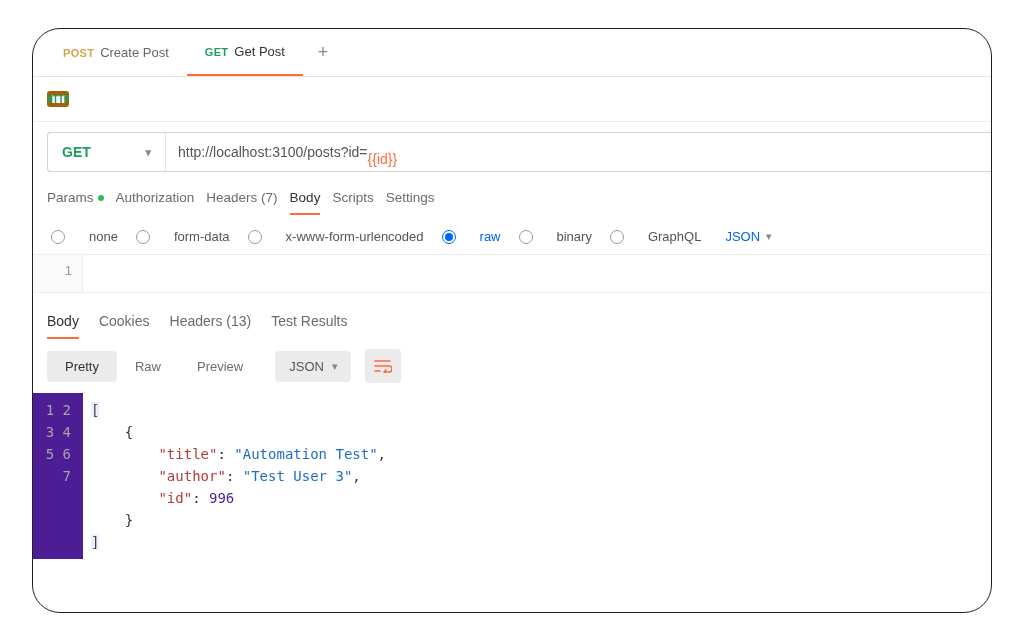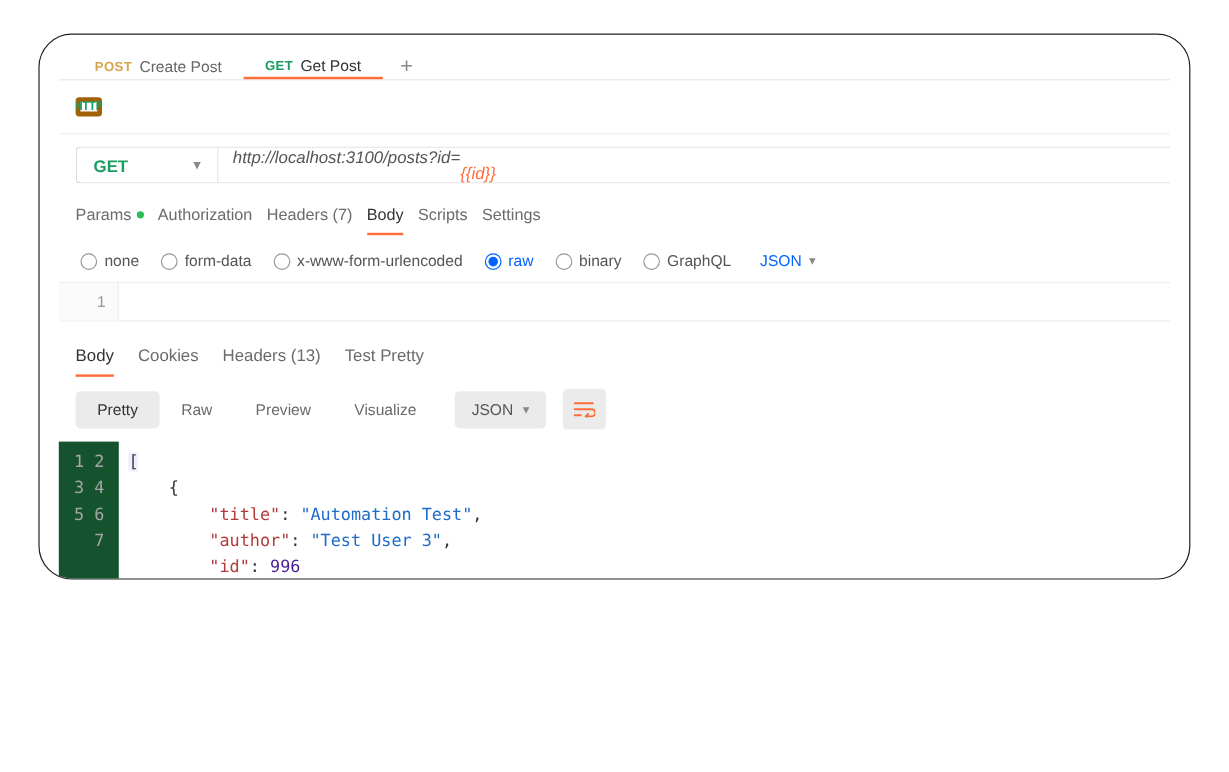--- a/index.html
+++ b/index.html
@@ -5,22 +5,22 @@
     * { box-sizing: border-box; margin: 0; padding: 0; }
     body {
       font-family: -apple-system, BlinkMacSystemFont, "Segoe UI", Helvetica, Arial, sans-serif;
       background: #fff;
       padding: 28px 32px;
     }
     .window {
       border: 1.5px solid #222;
       border-radius: 28px;
       overflow: hidden;
-      padding: 16px;
-      height: 455px;
+      padding: 0;
+      height: 585px;
       display: flex;
       flex-direction: column;
     }
     
     .tabs-row {
       display: flex;
       align-items: center;
       border-bottom: 1px solid #e6e6e6;
       padding: 0 12px;
       height: 48px;
@@ -75,43 +75,43 @@
     .method-select {
       width:118px;
       display:flex; align-items:center; justify-content:space-between;
       padding:0 14px;
       font-size:14px; font-weight:700; color:#1b9e60;
       border-right:1px solid #e6e6e6;
       cursor:pointer;
     }
     .chevron-down { color:#888; font-size:11px;}
     .url-input {
-      flex:1; display:flex; padding:0 12px;
-      font-size:14px; color:#555;font-style:italic;
+      flex:1; display:flex; align-items:center; padding:0 12px;
+      font-size:14px; color:#555;
     }
     .url-input .var { color:#ff6c37;margin-top:13px; }
     
     .req-tabs {
       display:flex; gap:12px;
       padding: 18px 14px 0 14px;
     }
     .req-tab {
       font-size:13.5px; color:#6b6b6b; cursor:pointer;
       padding-bottom:8px;
     }
     .req-tab.active { border-bottom:2px solid #ff6c37; color:#333;}
     .dot { display:inline-block; width:6px; height:6px; background:#2bbf58; border-radius:50%; margin-left:4px; vertical-align:middle;}
     
     .body-types {
       display:flex; align-items:center; gap:18px;
       padding: 14px 18px 10px 18px;
       border-bottom:1px solid #eee;
       font-size:13px; color:#555;
     }
-    .radio-opt { display:flex; align-items:center; gap:6px; cursor:pointer;}
+    .radio-opt { display:flex; align-items:center; gap:24px; cursor:pointer;}
     .radio-circle {
       width:14px; height:14px; border:1.5px solid #9a9a9a; border-radius:50%;
       display:inline-block; position:relative;
     }
     .radio-opt.selected { color:#0064ff; }
     .radio-opt.selected .radio-circle { border-color:#0064ff;}
     .radio-opt.selected .radio-circle::after {
       content:""; position:absolute; width:8px; height:8px; background:#0064ff;
       border-radius:50%; left:50%; top:50%; transform:translate(-50%,-50%);
     }
@@ -147,21 +147,21 @@
     }
     .wrap-btn {
       width:36px; height:34px; background:#ebebeb; border-radius:4px;
       margin-left:14px; display:flex; align-items:center; justify-content:center;
       color:#ff6c37; font-size:16px; cursor:pointer;
     }
     
     .code-view { display:flex; font-family: "SF Mono", Menlo, Consolas, monospace; font-size:14px;}
     .gutter2 {
       width:50px; text-align:right; color:#a6a6a6; padding:6px 12px 6px 0;
-      user-select:none; line-height:22px; background:#14532d; border-right: none;
+      user-select:none; line-height:22px; background:#4c1d95; border-right: none;
     }
     .codebody {
       flex:1; padding:6px 0 6px 8px; line-height:22px; color:#333; white-space:pre;
     }
     .tok-key    { color:#b33b3b; }
     .tok-str    { color:#1e6cc8; }
     .tok-num    { color:#4c1d95; }
     .tok-punct  { color:#333; }
     .tok-brack  { color:#444; background:#eef; }
   </style>
@@ -241,28 +241,27 @@
 
   <div class="editor1">
     <div class="gutter1">1</div>
     <div class="editbody1"></div>
   </div>
 
   <div class="resp-tabs">
     <div class="resp-tab active">Body</div>
     <div class="resp-tab">Cookies</div>
     <div class="resp-tab">Headers (13)</div>
-    <div class="resp-tab">Test Pretty</div>
+    <div class="resp-tab">Test Results</div>
   </div>
 
   <div class="viewbar">
     <div class="viewbtn active">Pretty</div>
     <div class="viewbtn">Raw</div>
     <div class="viewbtn">Preview</div>
-    <div class="viewbtn">Visualize</div>
     <div class="format-sel">
       <span>JSON</span>
       <span class="chevron-down">▾</span>
     </div>
     <div class="wrap-btn">
       <svg width="18" height="14" viewBox="0 0 18 14">
         <path d="M1 2 H16 M1 7 H15 a3 3 0 0 1 0 6 H10 M10 13 l2 -2 M10 13 l2 2 M1 12 H6" stroke="#ff6c37" stroke-width="1.6" fill="none" stroke-linecap="round"></path>
       </svg>
     </div>
   </div>

